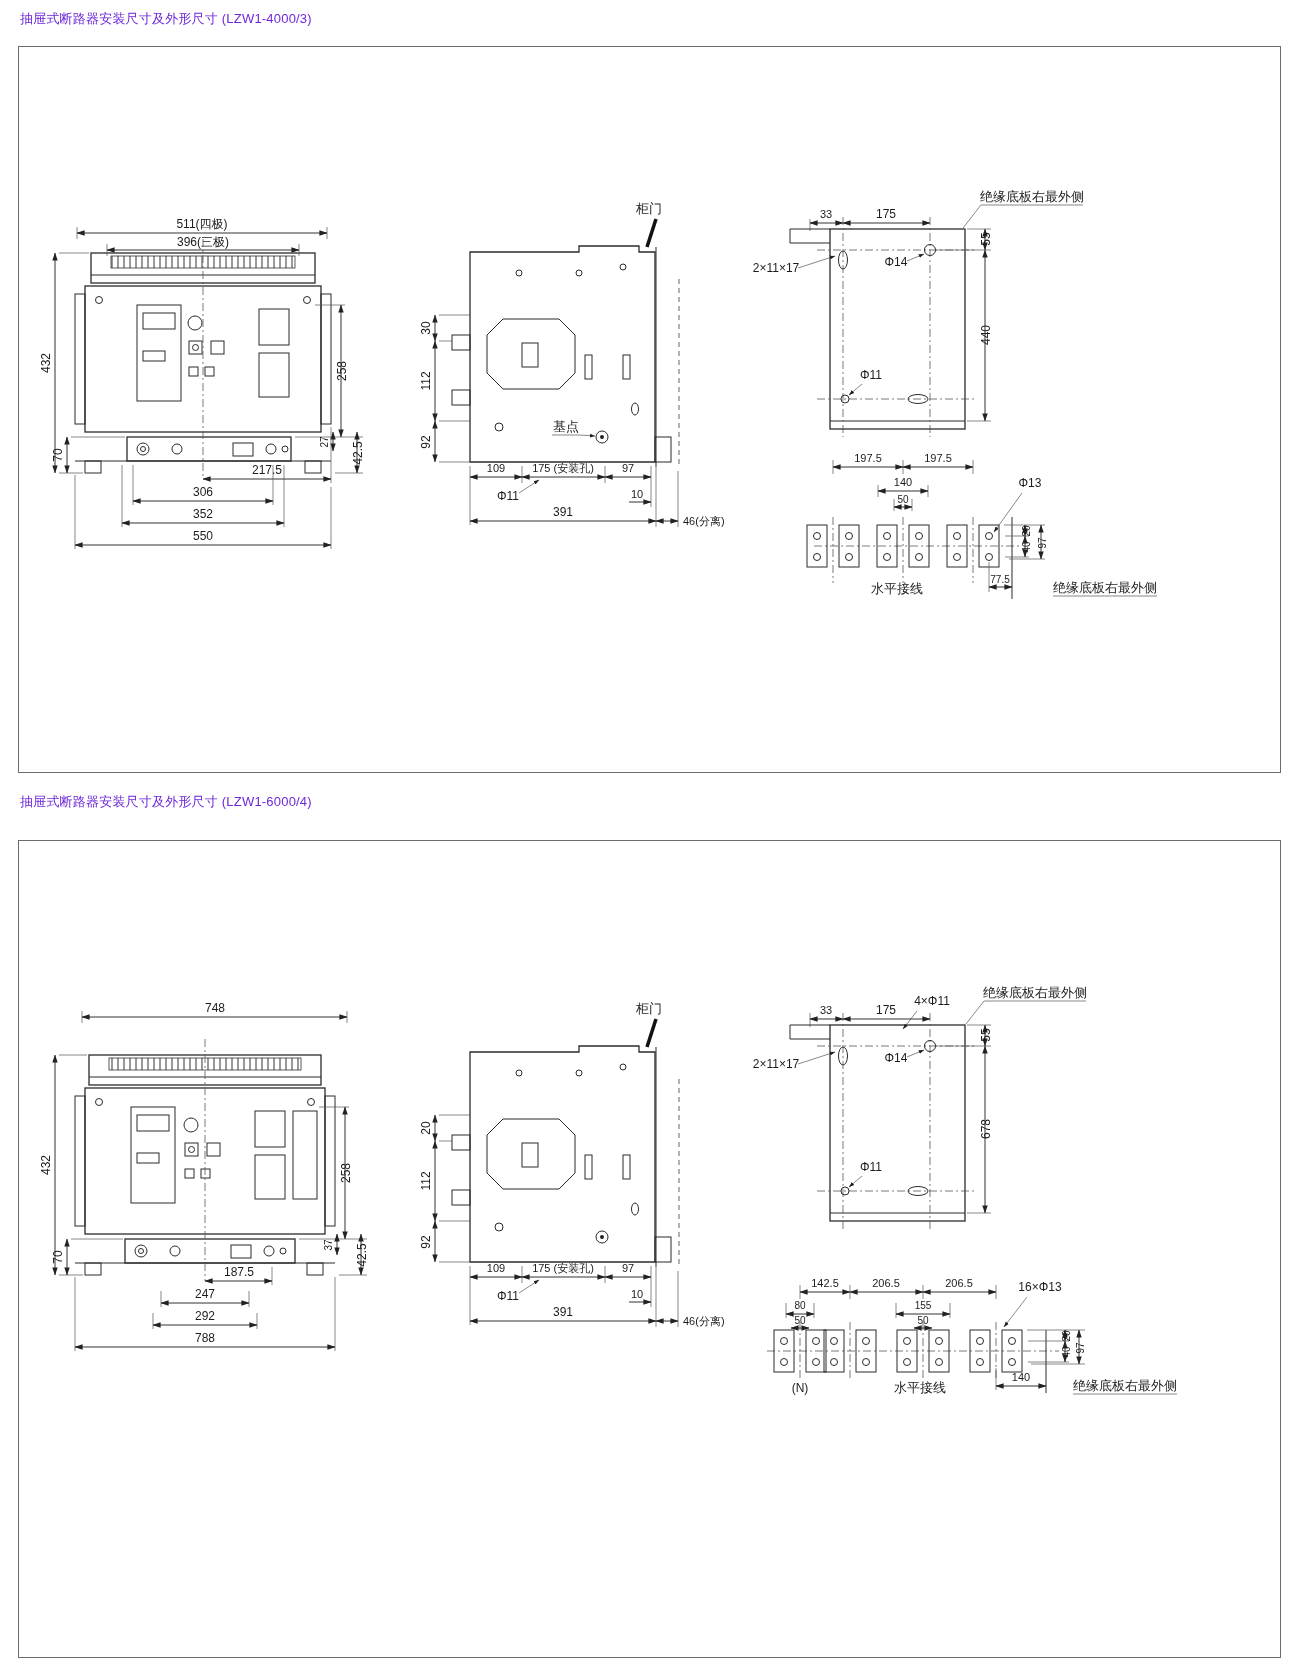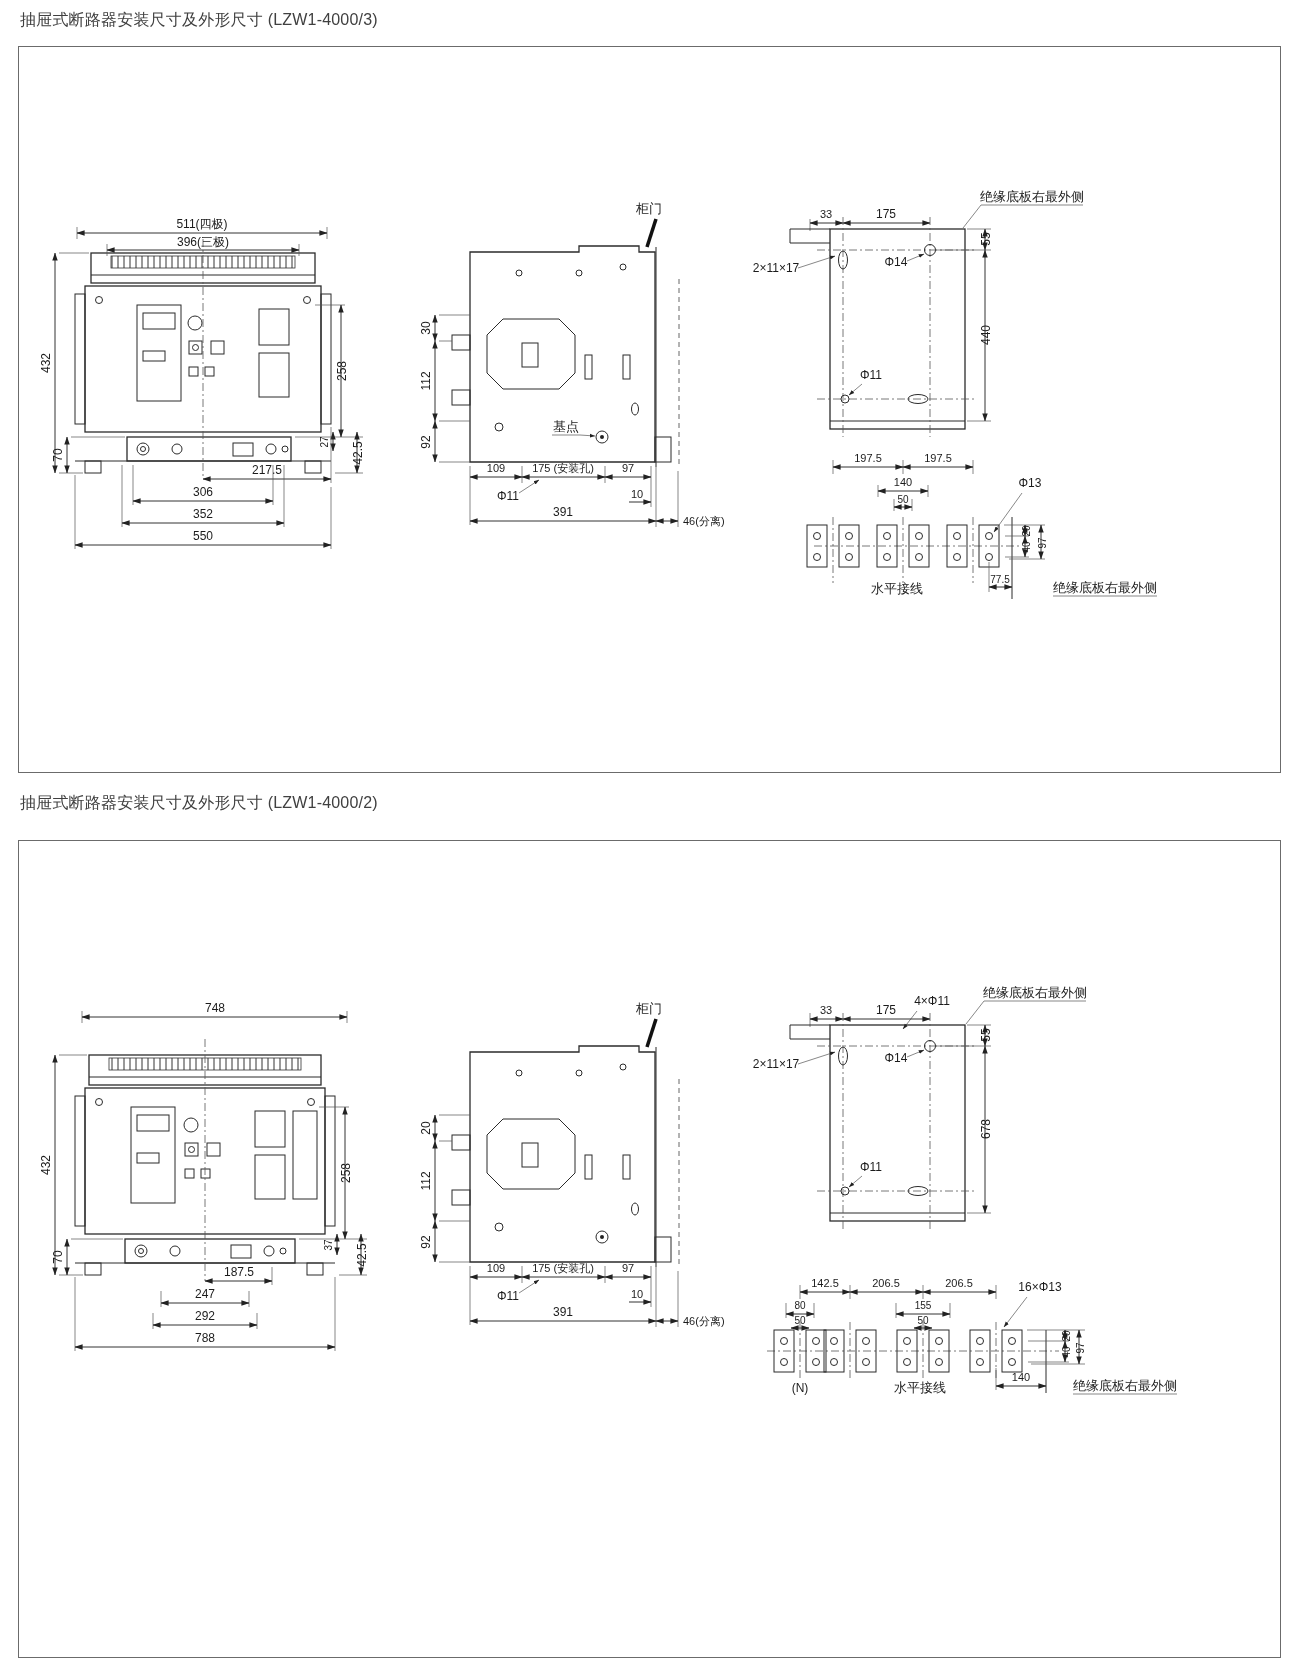--- a/index.html
+++ b/index.html
@@ -1,19 +1,19 @@
 <!DOCTYPE html>
 <html><head>
 <meta charset="utf-8">
 <style>
   * { margin:0; padding:0; box-sizing:border-box; }
   html,body { background:#ffffff; }
   body { font-family:"Liberation Sans", sans-serif; color:#222; }
   .page { position:relative; width:1300px; height:1667px; background:#fff; overflow:hidden; }
-  .sec-title { position:absolute; font-size:16px; color:#404040; letter-spacing:0.2px; }
+  .sec-title { position:absolute; font-size:13px; color:#6d28d9; letter-spacing:0.2px; }
   .panel { position:absolute; border:1px solid #6b6b6b; background:#fff; }
   svg { display:block; }
   svg text { font-family:"Liberation Sans", sans-serif; fill:#1c1c1c; font-size:12px; }
   svg text.zh { font-size:13px; }
   svg text.d10 { font-size:10px; }
   svg text.d11 { font-size:11px; }
   .ol  { fill:none; stroke:#2b2b2b; stroke-width:1.3; }
   .ol2 { fill:none; stroke:#2b2b2b; stroke-width:1; }
   .dl  { fill:none; stroke:#333; stroke-width:1; }
   .xl  { fill:none; stroke:#555; stroke-width:0.7; }
@@ -273,21 +273,21 @@
         <text class="zh" x="878" y="546" text-anchor="middle">水平接线</text>
         <line class="xl" x1="970" y1="515" x2="970" y2="545"></line>
         <line class="dl" x1="970" y1="540" x2="993" y2="540" marker-start="url(#arA)" marker-end="url(#arA)"></line>
         <text class="d10" x="981" y="536" text-anchor="middle">77.5</text>
         <text class="zh" x="1086" y="545" text-anchor="middle">绝缘底板右最外侧</text>
         <line class="xl" x1="1034" y1="549" x2="1138" y2="549"></line>
       </g>
     </svg>
   </div>
 
-  <div class="sec-title" style="left:20px; top:793px;">抽屉式断路器安装尺寸及外形尺寸 (LZW1-4000/2)</div>
+  <div class="sec-title" style="left:20px; top:793px;">抽屉式断路器安装尺寸及外形尺寸 (LZW1-6000/4)</div>
 
   <div class="panel" style="left:18px; top:840px; width:1263px; height:818px;">
     <svg viewBox="0 0 1261 816" width="1261" height="816">
       <defs>
         <marker id="arB" viewBox="0 0 10 10" refX="9.5" refY="5" markerWidth="8" markerHeight="8" orient="auto-start-reverse">
           <path d="M0,1.6 L10,5 L0,8.4 Z" fill="#222"></path>
         </marker>
         <pattern id="hB" width="6" height="14" patternUnits="userSpaceOnUse">
           <line x1="3" y1="0" x2="3" y2="14" stroke="#333" stroke-width="1"></line>
         </pattern>

